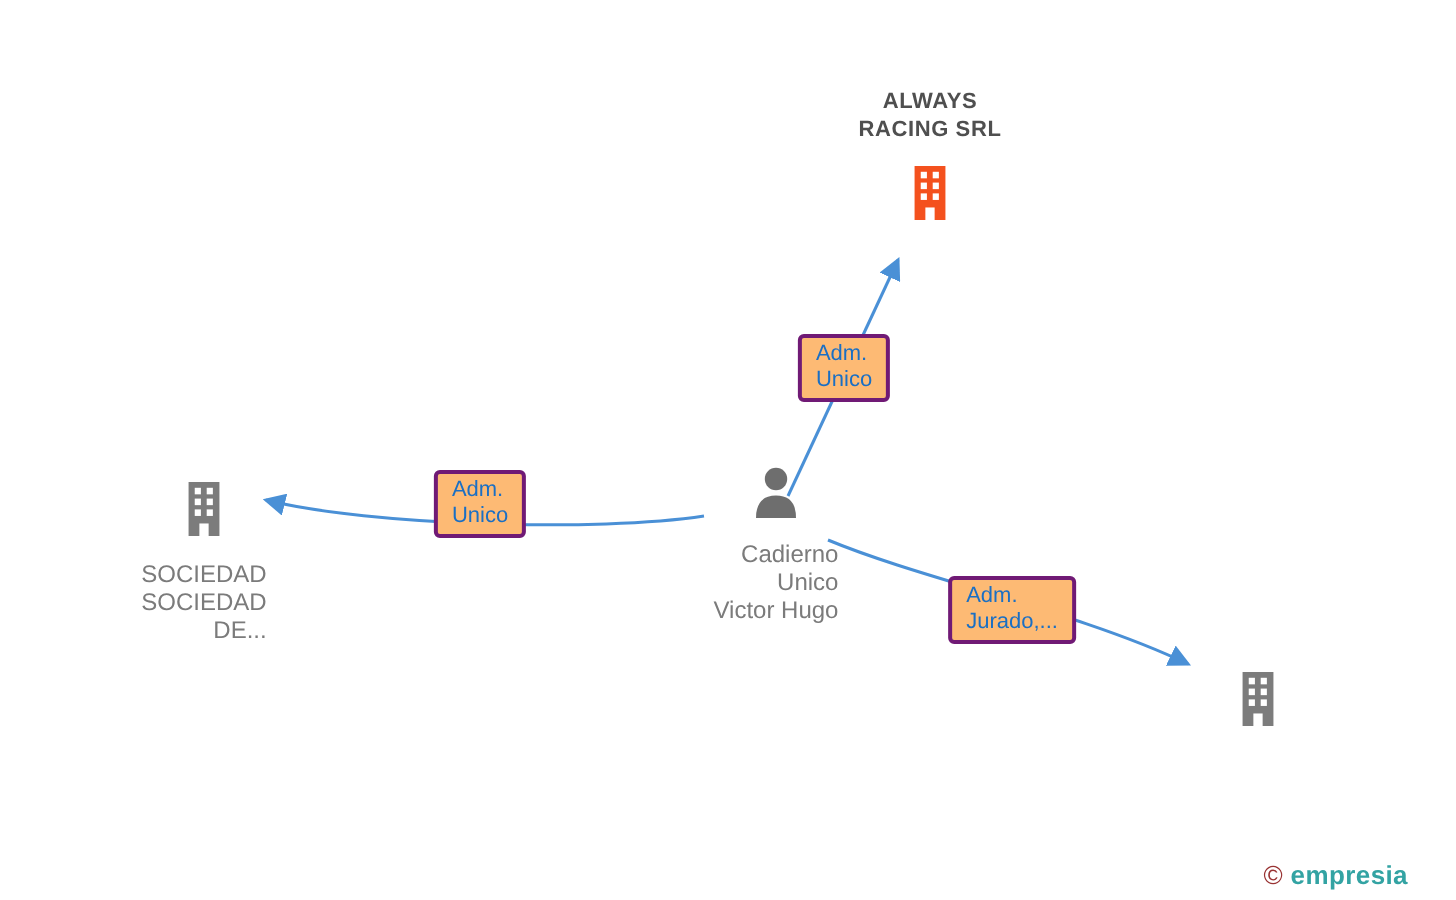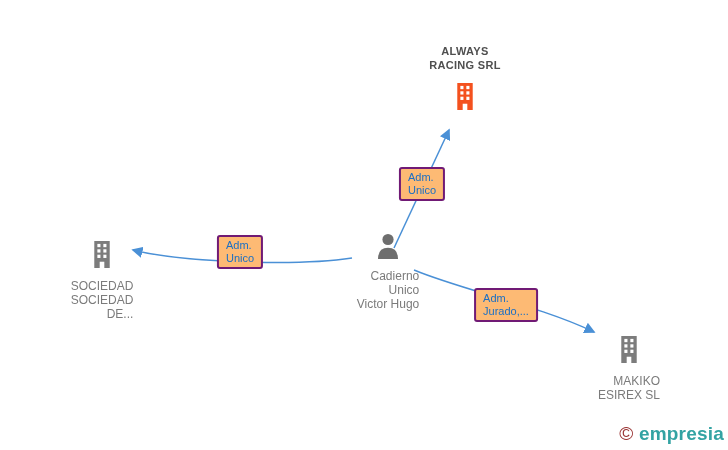--- a/index.html
+++ b/index.html
@@ -48,23 +48,23 @@
     border-radius: 3px;
     padding: 2px 7px;
     font-size: 11px;
     line-height: 13px;
     color: #1a6fc4;
     white-space: nowrap;
   }
 
   .footer-logo {
     position: absolute;
-    right: 4px;
+    right: 24px;
     bottom: 5px;
-    font-size: 19px;
+    font-size: 13px;
     letter-spacing: .2px;
   }
   .footer-logo .c { color: #993333; }
   .footer-logo .brand { color: #33a3a3; font-weight: bold; }
 </style>
 </head>
 <body>
 
 <div class="canvas">
 
@@ -144,24 +144,20 @@
           <rect x="7.2" y="3" width="3.2" height="3.4"></rect>
           <rect x="13.4" y="3" width="3.2" height="3.4"></rect>
           <rect x="7.2" y="8.6" width="3.2" height="3.4"></rect>
           <rect x="13.4" y="8.6" width="3.2" height="3.4"></rect>
           <rect x="7.2" y="14.2" width="3.2" height="3.4"></rect>
           <rect x="13.4" y="14.2" width="3.2" height="3.4"></rect>
           <rect x="9.6" y="21.5" width="4.8" height="6.5"></rect>
         </g>
       </svg>
     </span>
-    <div class="node-label" style="margin-top:7px;">
-      <div>MAKIKO</div>
-      <div>ESIREX SL</div>
-    </div>
   </div>
 
   <div class="edge-label" style="left:422px; top:184px;">
     <div>Adm.</div>
     <div>Unico</div>
   </div>
 
   <div class="edge-label" style="left:240px; top:252px;">
     <div>Adm.</div>
     <div>Unico</div>

